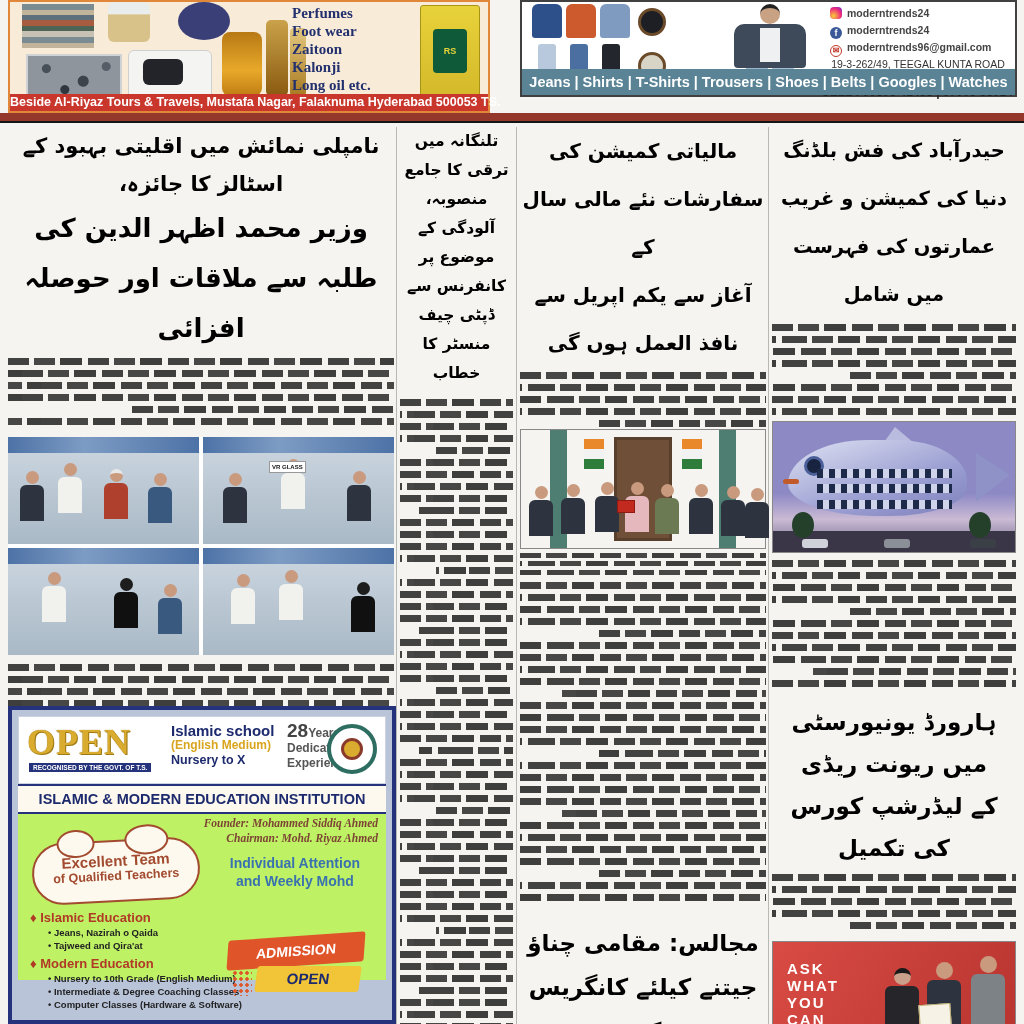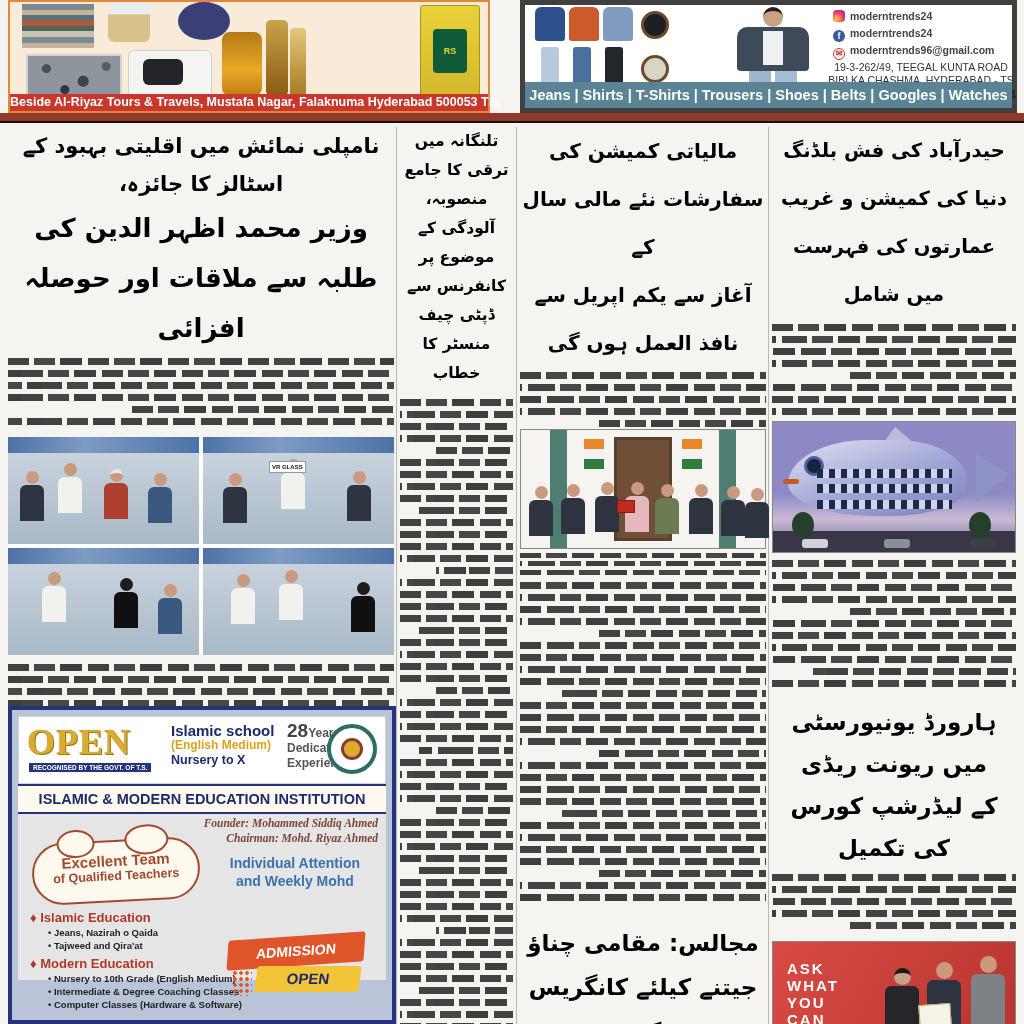--- a/index.html
+++ b/index.html
@@ -21,21 +21,21 @@
   .tub{left:118px;top:48px;width:82px;height:48px;background:#f4f4f2;border-radius:6px;border:1px solid #cfcfcf;}
   .tub::after{content:"";position:absolute;left:14px;top:8px;width:40px;height:26px;border-radius:6px;background:#23242a;}
   .jar1{left:98px;top:0px;width:42px;height:40px;border-radius:6px;background:linear-gradient(180deg,#e9edec 30%,#d9c28a 32%);}
   .tin-round{left:168px;top:0px;width:52px;height:38px;border-radius:50%;background:#3b3f78;}
   .jar2{left:212px;top:30px;width:40px;height:64px;border-radius:8px;background:linear-gradient(180deg,#b77914,#e8a92a 60%,#c07c12);}
   .bottle1{left:256px;top:18px;width:22px;height:76px;border-radius:5px;background:linear-gradient(180deg,#caa24a,#8a5a10);}
   .bottle2{left:280px;top:26px;width:16px;height:68px;border-radius:4px;background:linear-gradient(180deg,#e4c87e,#a87a22);}
   .tin-rs{right:8px;top:3px;width:58px;height:90px;background:linear-gradient(180deg,#e8d23a,#d4b92a);border:1px solid #a89414;border-radius:3px;}
   .tin-rs .emb{position:absolute;left:50%;top:50%;transform:translate(-50%,-50%);width:34px;height:44px;background:#0f5a38;border-radius:4px;color:#e8d23a;font-size:9px;font-weight:700;text-align:center;line-height:44px;}
 
-  #ad-right{left:520px;top:0;width:497px;height:113px;background:#fff;border:5px solid #404040;box-sizing:border-box;}
+  #ad-right{left:520px;top:0;width:497px;height:97px;background:#fff;border:2px solid #404040;box-sizing:border-box;}
   #ad-right .band{position:absolute;left:0;right:0;bottom:0;height:26px;background:#5a8395;color:#fff;
      font-weight:700;font-size:14.5px;line-height:26px;text-align:center;white-space:nowrap;}
   .shirt{width:30px;height:34px;border-radius:6px 6px 3px 3px;}
   .jean{width:18px;height:44px;border-radius:3px 3px 6px 6px;}
   .watch{width:22px;height:22px;border-radius:50%;border:3px solid #6b4a2a;}
   .man-head{left:238px;top:2px;width:20px;height:20px;border-radius:50%;background:#c9a183;border-top:4px solid #222;box-sizing:border-box;}
   .man-jacket{left:212px;top:22px;width:72px;height:44px;border-radius:10px 10px 4px 4px;background:#3e4a59;}
   .man-tee{left:238px;top:26px;width:20px;height:34px;background:#eef0f2;}
   .man-legL{left:224px;top:66px;width:22px;height:22px;background:#9cb6cf;}
   .man-legR{left:250px;top:66px;width:22px;height:22px;background:#a6bed4;}
@@ -112,21 +112,21 @@
   .rz-school{position:absolute;left:152px;top:6px;line-height:15px;}
   .rz-s1{font-size:15px;font-weight:800;color:#1d2b6e;}
   .rz-s2{font-size:12px;font-weight:800;color:#d9a41e;}
   .rz-s3{font-size:12.5px;font-weight:800;color:#1d2b6e;}
   .rz-years{position:absolute;left:268px;top:6px;color:#555;font-weight:700;font-size:12px;line-height:15px;}
   .rz-28{font-size:19px;color:#444;}
   .rz-emblem{position:absolute;right:8px;top:7px;width:50px;height:50px;border-radius:50%;background:#fff;border:4px solid #2e6e62;box-sizing:border-box;}
   .rz-emblem::after{content:"";position:absolute;left:50%;top:50%;transform:translate(-50%,-50%);width:16px;height:16px;border-radius:50%;background:#d9ab2e;border:3px solid #8a3a2a;}
   .rz-inst{background:#fdf9ee;border-top:2px solid #24337c;border-bottom:2px solid #24337c;color:#1d2b6e;
      font-weight:800;font-size:14.5px;text-align:center;line-height:26px;height:26px;}
-  .rz-body{position:relative;background:#e5e5e5;height:166px;}
+  .rz-body{position:relative;background:#bef264;height:166px;}
   .rz-founder{position:absolute;right:8px;top:2px;text-align:right;font-family:"Liberation Serif",serif;font-style:italic;
      font-weight:700;color:#7c4434;font-size:11.5px;line-height:15px;}
   .rz-cloud{position:absolute;left:14px;top:26px;width:168px;height:62px;border:2.5px solid #a24b30;border-radius:46px;
      background:#fdf9ee;transform:rotate(-3deg);text-align:center;color:#a24b30;font-weight:800;padding-top:10px;box-sizing:border-box;}
   .rz-cloud::before,.rz-cloud::after{content:"";position:absolute;border:2.5px solid #a24b30;background:#fdf9ee;border-radius:50%;}
   .rz-cloud::before{width:34px;height:24px;top:-14px;left:24px;}
   .rz-cloud::after{width:40px;height:26px;top:-16px;right:28px;}
   .rz-c1{font-size:15px;position:relative;z-index:2;}
   .rz-c2{font-size:12.5px;position:relative;z-index:2;}
   .rz-attn{position:absolute;right:26px;top:40px;text-align:center;color:#3a72b0;font-weight:700;font-size:14px;line-height:18px;}
@@ -147,20 +147,27 @@
 
   <div class="abs" id="ad-left">
     <div class="abs towels"></div>
     <div class="abs jar1"></div>
     <div class="abs tin-round"></div>
     <div class="abs pebbles"></div>
     <div class="abs tub"></div>
     <div class="abs jar2"></div>
     <div class="abs bottle1"></div>
     <div class="abs bottle2"></div>
+    <div class="prod-list">
+      <div>Perfumes</div>
+      <div>Foot wear</div>
+      <div>Zaitoon</div>
+      <div>Kalonji</div>
+      <div>Long oil etc.</div>
+    </div>
     <div class="tin-rs" style="position:absolute;">
       <div class="emb">RS</div>
     </div>
     <div class="band">Beside Al-Riyaz Tours &amp; Travels, Mustafa Nagar, Falaknuma Hyderabad 500053 TS.</div>
   </div>
 
   <div class="abs" id="ad-right">
     <div class="abs shirt" style="left:10px;top:2px;background:#2d4f8a;"></div>
     <div class="abs shirt" style="left:44px;top:2px;background:#cc5a2d;"></div>
     <div class="abs shirt" style="left:78px;top:2px;background:#7f9cc0;"></div>

